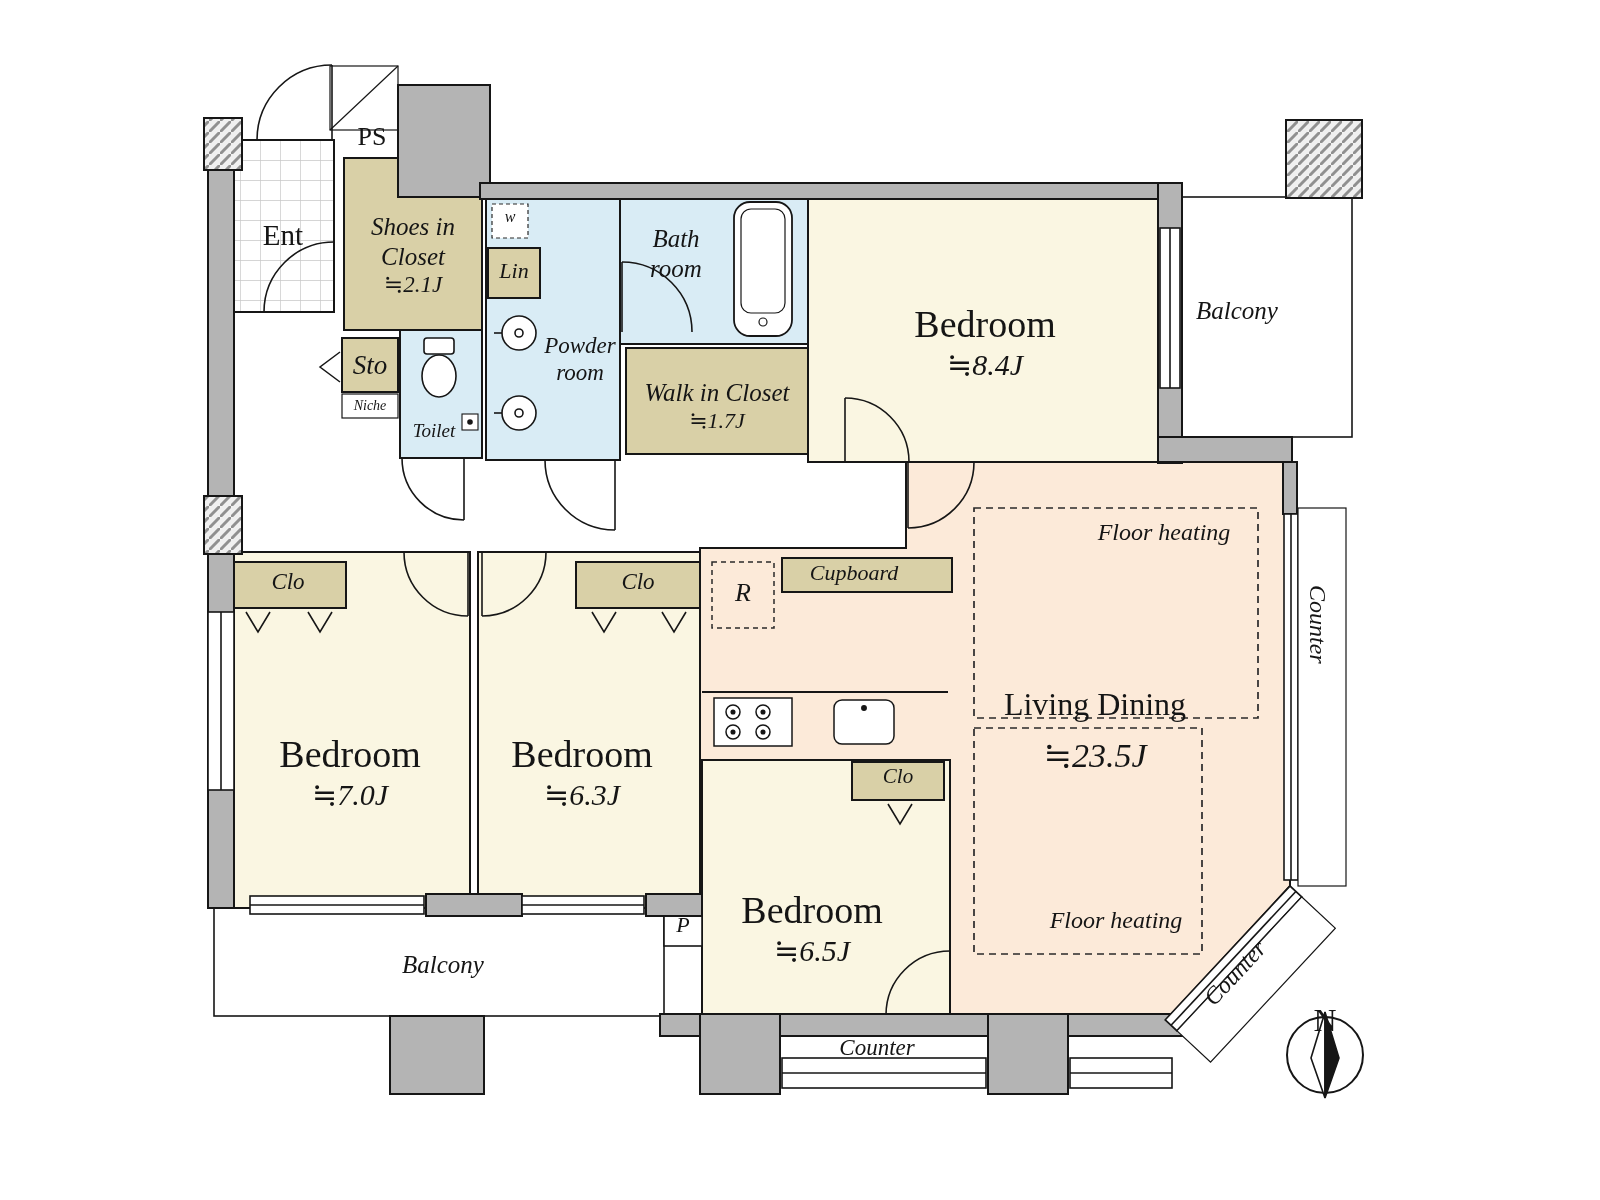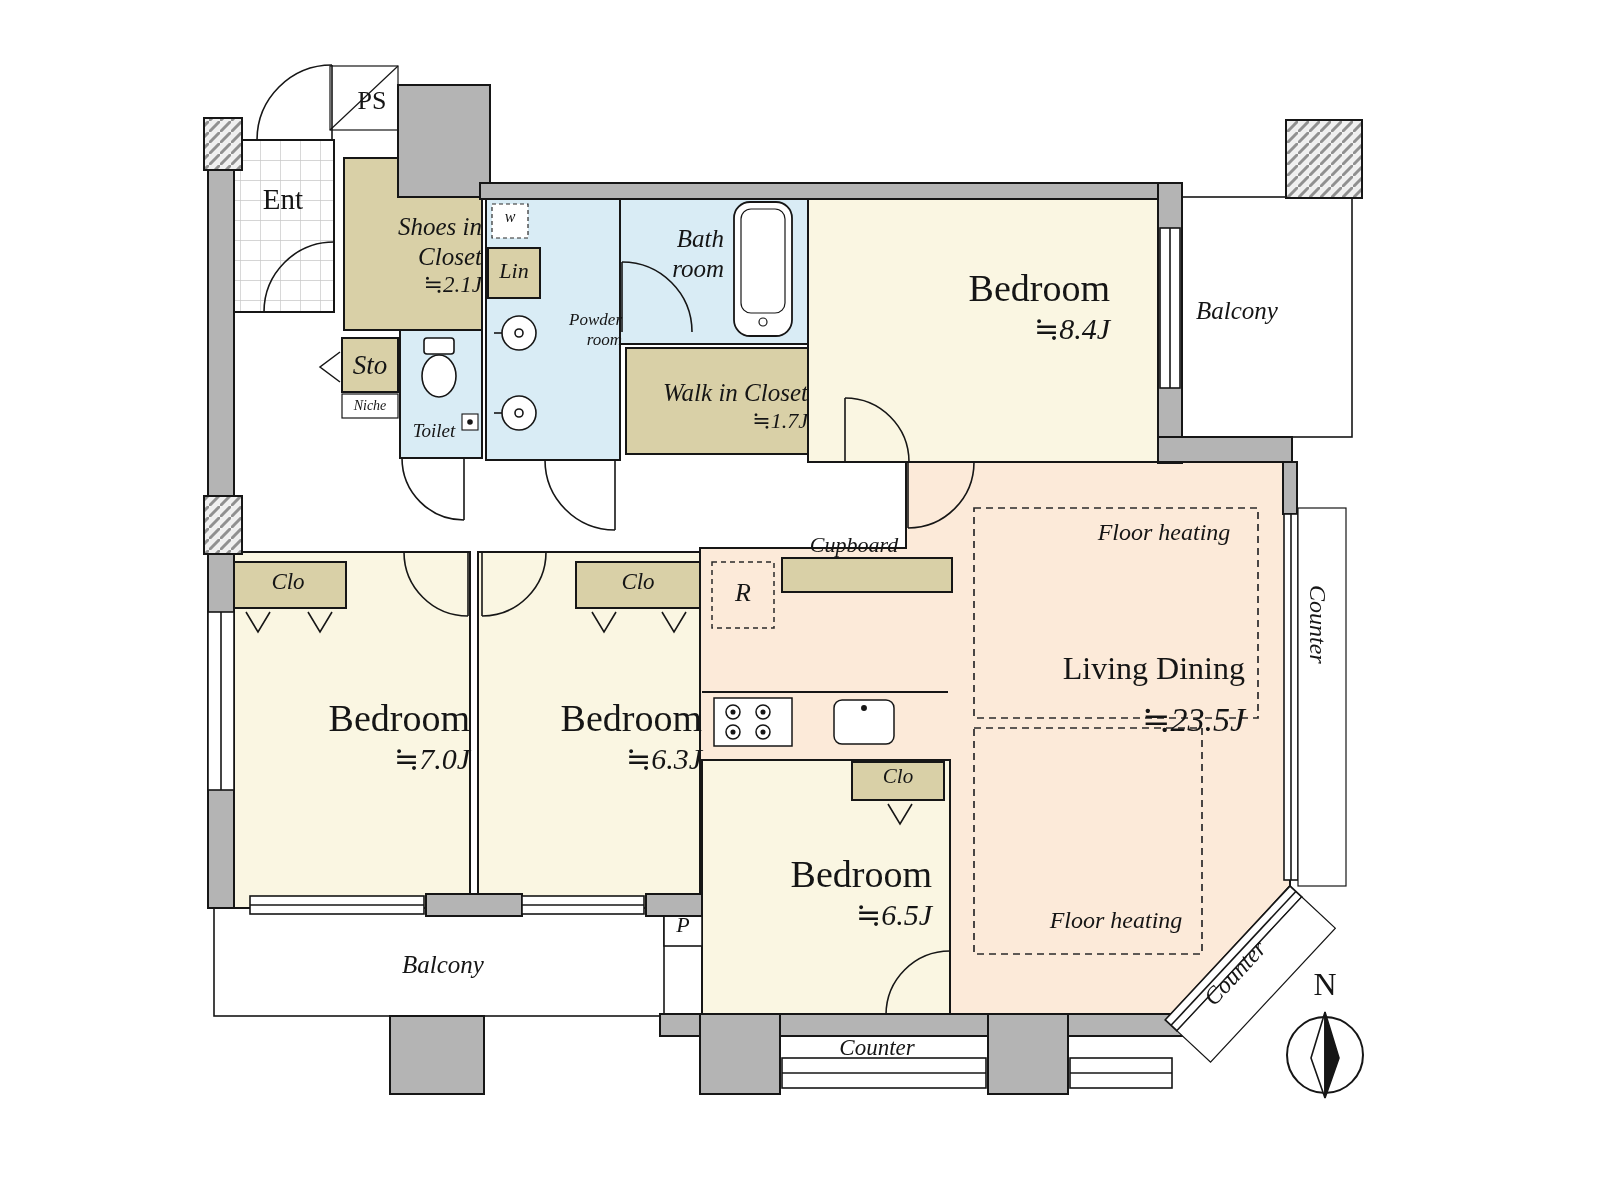--- a/index.html
+++ b/index.html
@@ -1,22 +1,22 @@
 <!DOCTYPE html>
 <html><head>
 <meta charset="utf-8">
 <style>
   html,body{margin:0;padding:0;background:#ffffff;}
   #plan{position:relative;width:1600px;height:1200px;background:#ffffff;overflow:hidden;
         font-family:"Liberation Serif","DejaVu Serif",serif;}
   #plan svg{position:absolute;left:0;top:0;}
   .lbl{position:absolute;color:#151515;font-style:italic;text-align:center;
        line-height:1.18;white-space:nowrap;}
-  .up{font-style:normal;}
-  .line{display:block;text-align:right;}
+  .up{font-style:normal;margin-top:36px;}
+  .line{display:block;}
   .rot90{transform:rotate(90deg);transform-origin:0 0;}
   .rotdiag{transform:rotate(-47deg);transform-origin:0 0;}
 </style>
 </head>
 <body>
 
 <div id="plan">
 
 <svg width="1600" height="1200" viewBox="0 0 1600 1200">
   <defs>
@@ -206,21 +206,21 @@
   <span class="line">Closet</span>
   <span class="line" style="font-size:23px">≒2.1J</span>
 </div>
 
 <div class="lbl" style="left:492px;top:208px;width:36px;font-size:16px">w</div>
 <div class="lbl" style="left:486px;top:258px;width:56px;font-size:22px">Lin</div>
 <div class="lbl" style="left:340px;top:350px;width:60px;font-size:27px">Sto</div>
 <div class="lbl" style="left:338px;top:398px;width:64px;font-size:14px">Niche</div>
 <div class="lbl" style="left:396px;top:420px;width:76px;font-size:19px">Toilet</div>
 
-<div class="lbl" style="left:538px;top:310px;width:84px;font-size:17px">
+<div class="lbl" style="left:538px;top:332px;width:84px;font-size:23px">
   <span class="line">Powder</span>
   <span class="line">room</span>
 </div>
 
 <div class="lbl" style="left:628px;top:224px;width:96px;font-size:25px">
   <span class="line">Bath</span>
   <span class="line">room</span>
 </div>
 
 <div class="lbl" style="left:626px;top:378px;width:182px;font-size:25px">
@@ -240,21 +240,21 @@
   <span class="line" style="font-size:34px;margin-top:12px">≒23.5J</span>
 </div>
 
 <div class="lbl" style="left:1080px;top:518px;width:168px;font-size:24px">Floor heating</div>
 <div class="lbl" style="left:1032px;top:906px;width:168px;font-size:24px">Floor heating</div>
 
 <div class="lbl rot90" style="left:1332px;top:585px;font-size:24px">Counter</div>
 <div class="lbl rotdiag" style="left:1198px;top:992px;font-size:24px">Counter</div>
 <div class="lbl" style="left:812px;top:1034px;width:130px;font-size:23px">Counter</div>
 
-<div class="lbl" style="left:782px;top:532px;width:144px;font-size:22px">Cupboard</div>
+<div class="lbl" style="left:782px;top:560px;width:144px;font-size:22px">Cupboard</div>
 <div class="lbl" style="left:712px;top:578px;width:62px;font-size:26px">R</div>
 
 <div class="lbl" style="left:230px;top:568px;width:116px;font-size:23px">Clo</div>
 <div class="lbl" style="left:576px;top:568px;width:124px;font-size:23px">Clo</div>
 <div class="lbl" style="left:852px;top:764px;width:92px;font-size:21px">Clo</div>
 
 <div class="lbl" style="left:230px;top:696px;width:240px">
   <span class="line up" style="font-size:38px">Bedroom</span>
   <span class="line" style="font-size:30px">≒7.0J</span>
 </div>

